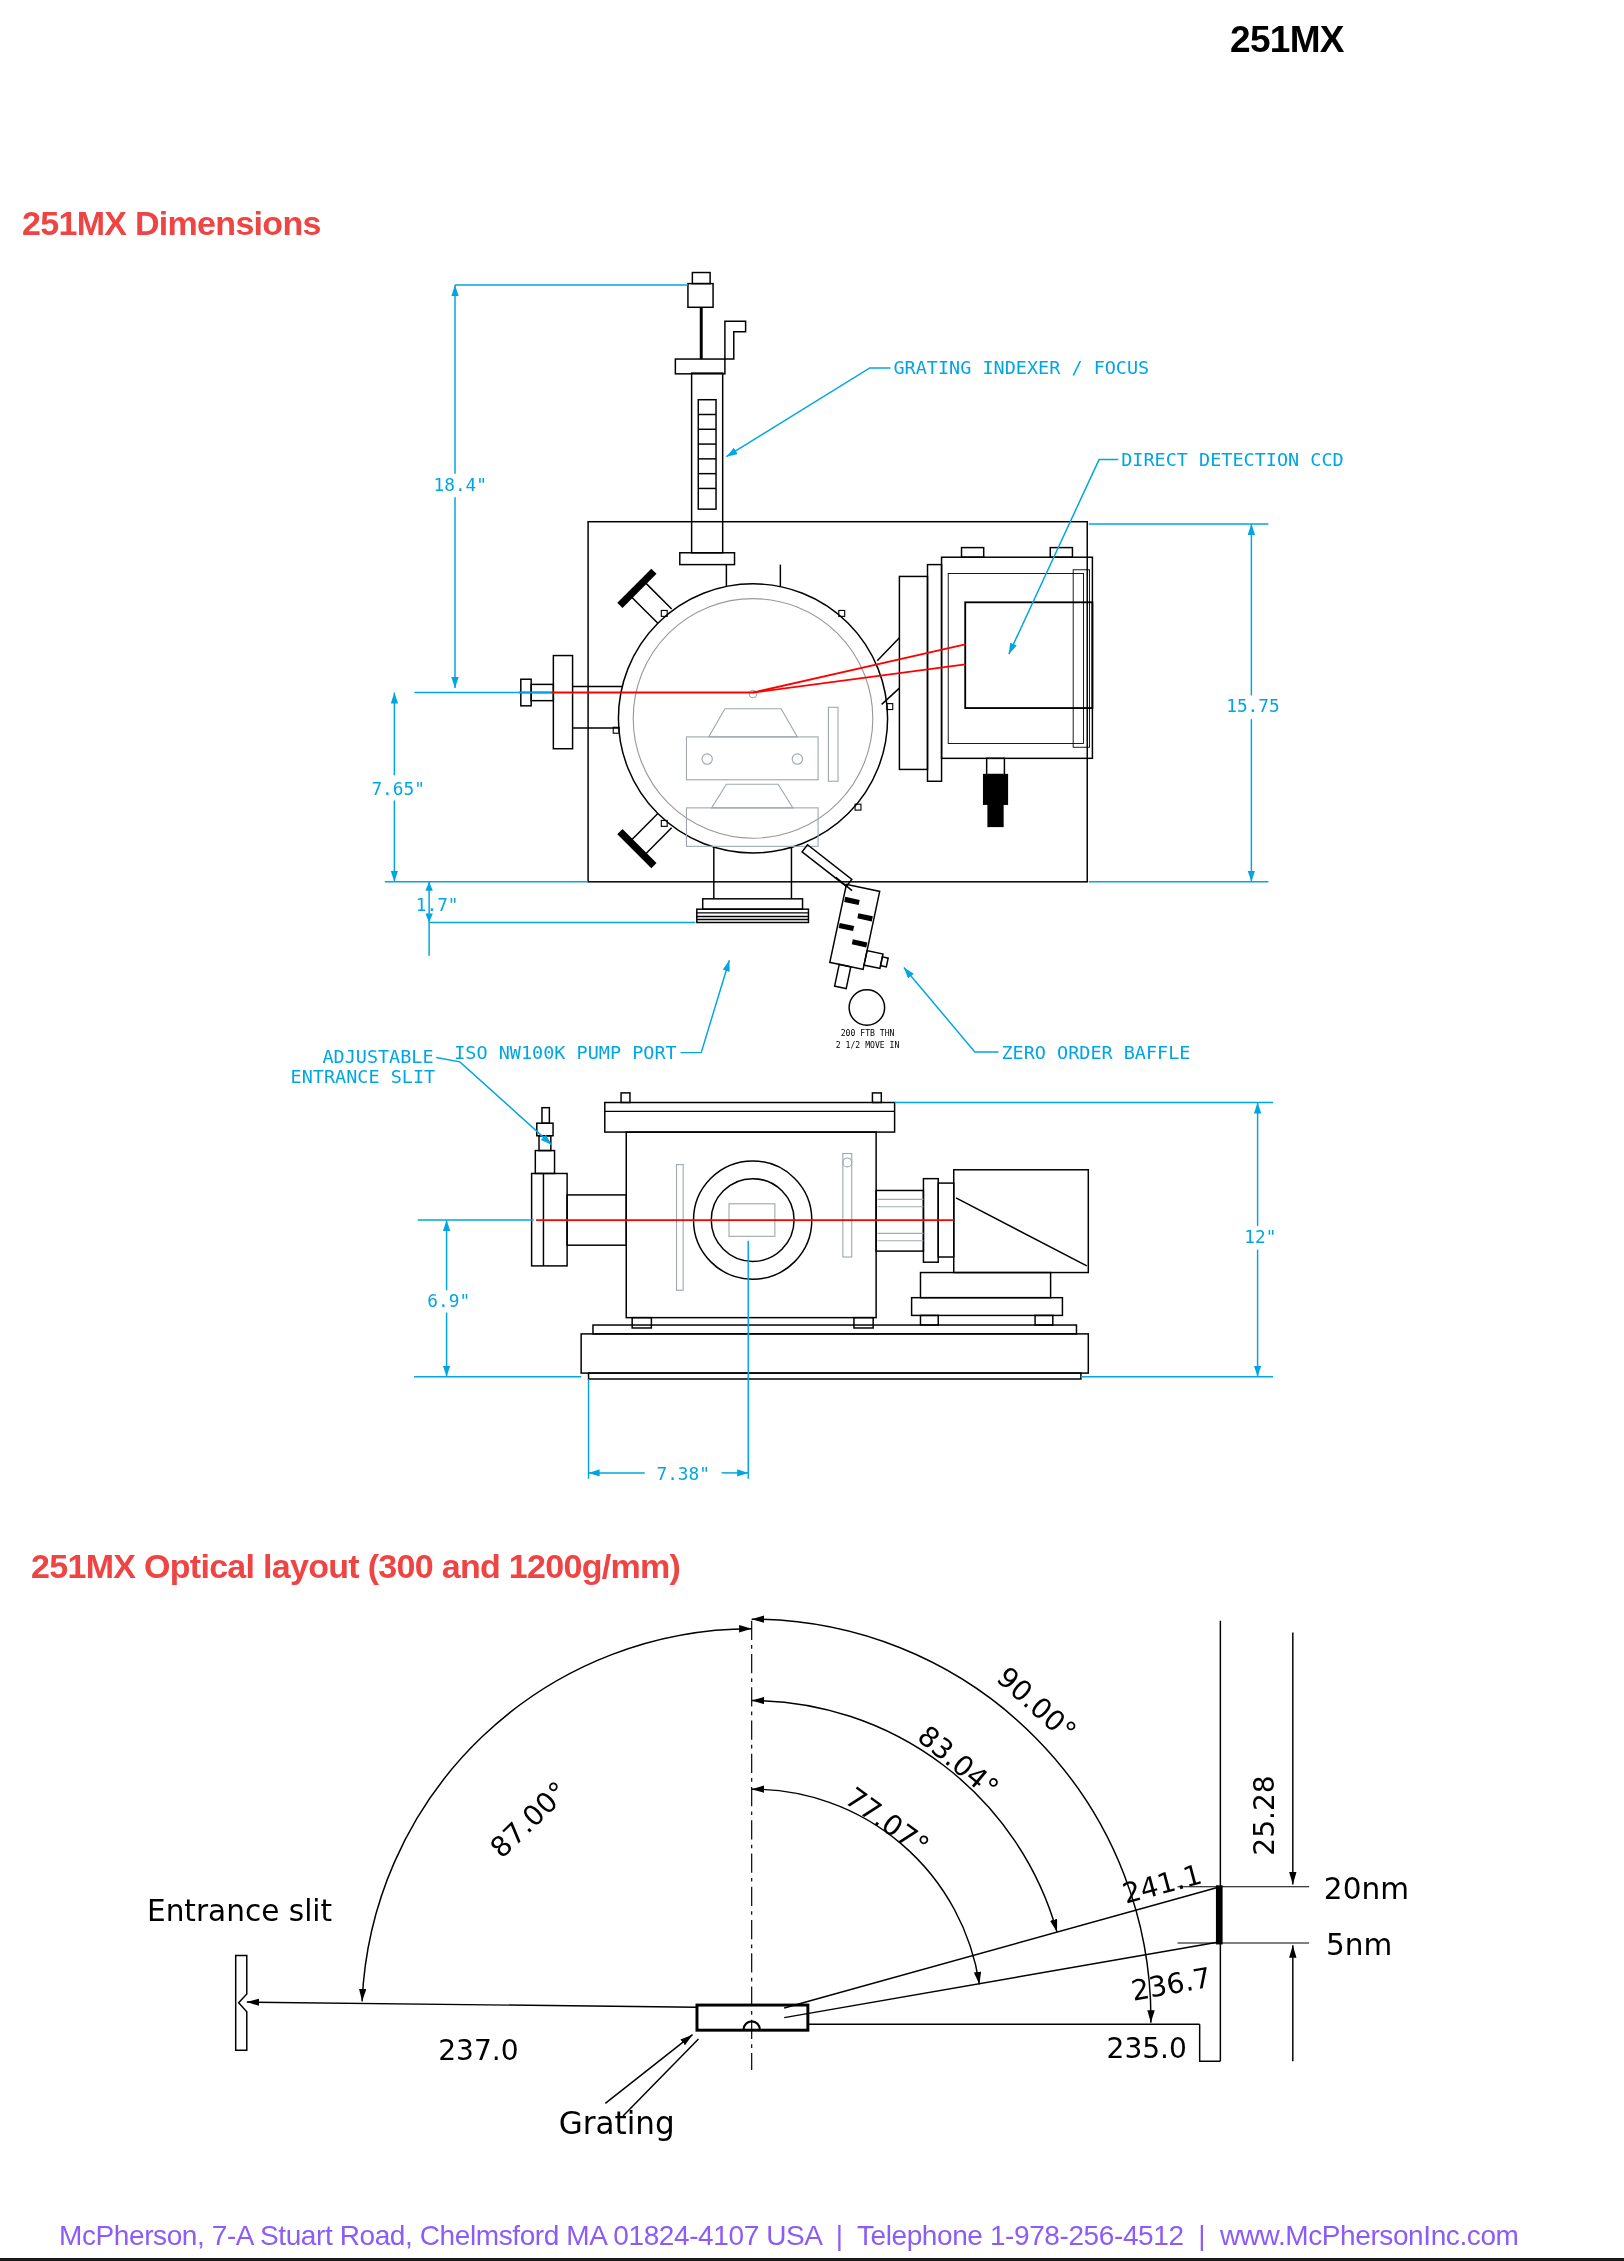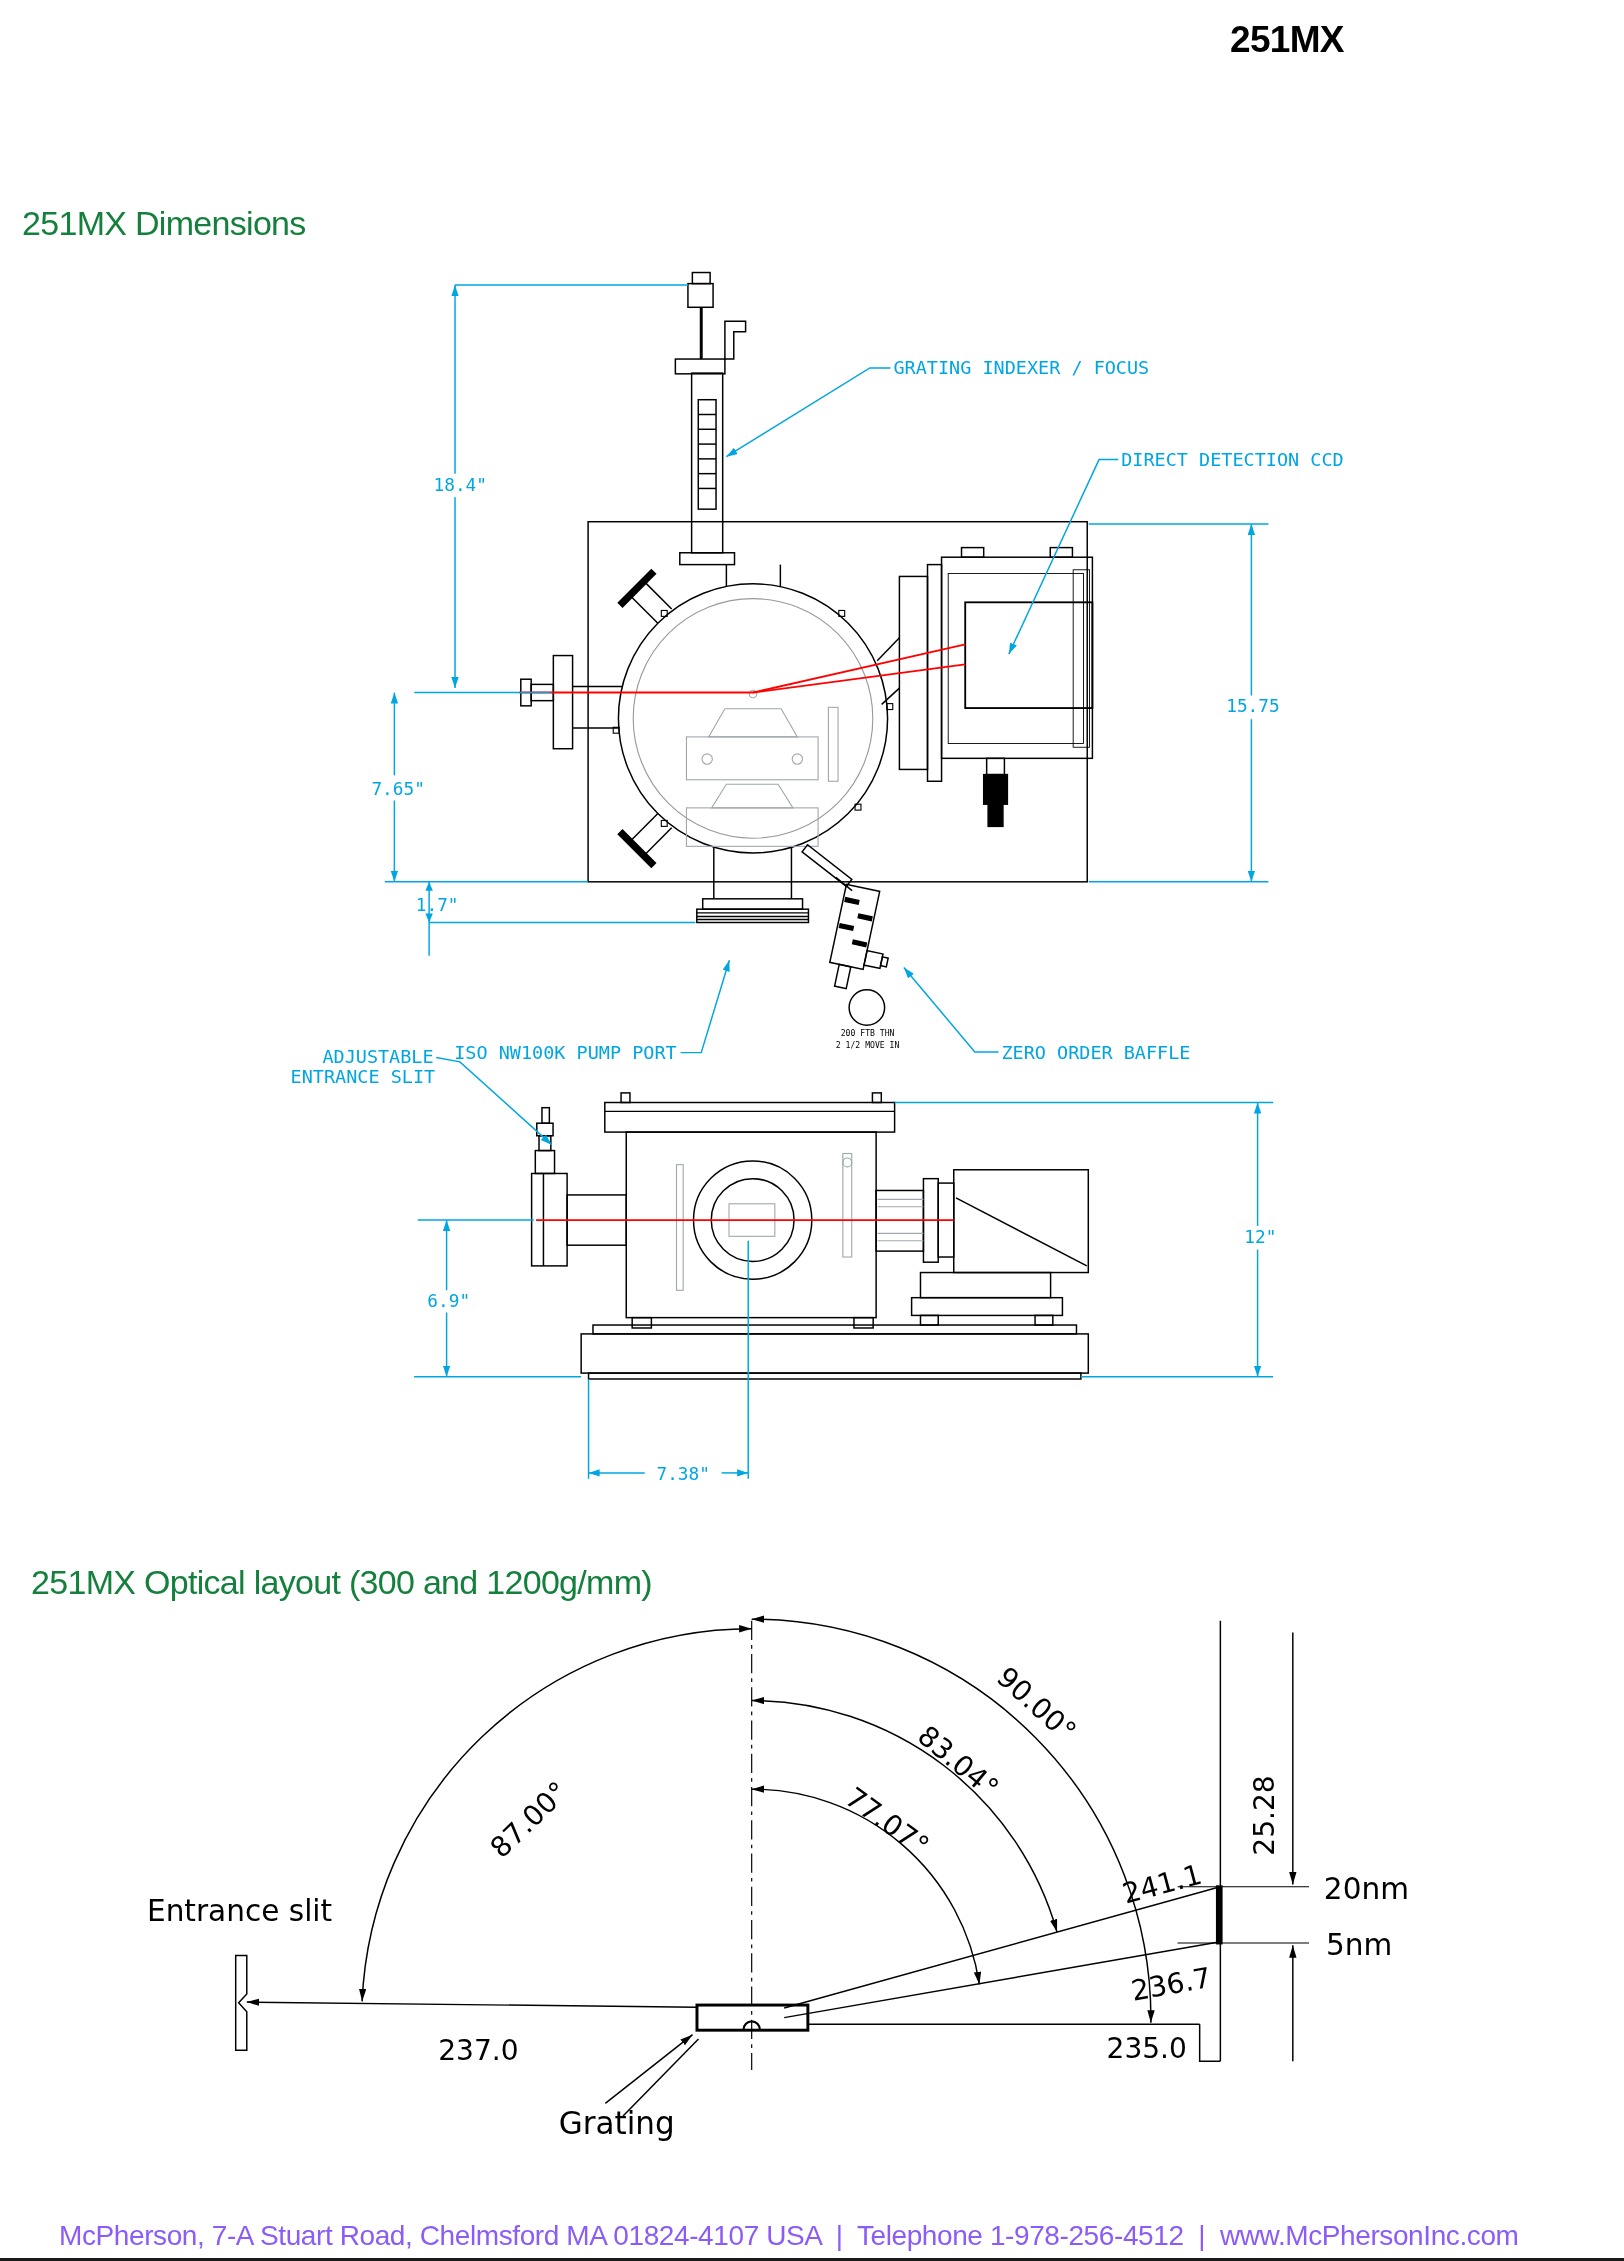--- a/index.html
+++ b/index.html
@@ -1,22 +1,22 @@
 <!DOCTYPE html>
 <html style="font-size:12px"><head>
 <meta charset="utf-8">
 <style>
   html,body{margin:0;padding:0;}
   body{width:1625px;height:2261px;position:relative;background:#fff;
        font-family:"Liberation Sans",sans-serif;overflow:hidden;}
   .abs{position:absolute;}
   #doc-title{left:1230px;top:19px;font-size:37px;font-weight:bold;color:#000;letter-spacing:-0.7px;}
-  .section-heading{font-size:34px;font-weight:normal;color:#15803d;letter-spacing:-0.7px;}
+  .section-heading{font-size:34px;font-weight:bold;color:#ef4444;letter-spacing:-0.7px;}
   #dims-heading{left:22px;top:204px;}
-  #optical-heading{left:31px;top:1547px;margin-top:16px;}
+  #optical-heading{left:31px;top:1547px;}
   #page-footer{left:59px;top:2220px;font-size:28px;color:#8b5cf6;white-space:pre;letter-spacing:-0.4px;}
   #bottom-edge{left:0;top:2258px;width:1625px;height:3.7px;background:#1a1a1a;}
   svg{position:absolute;overflow:visible;}
   .cadtxt{font-family:"DejaVu Sans Mono",monospace;font-size:25px;fill:#00A6E2;}
   .dimtxt{font-family:"DejaVu Sans Mono",monospace;font-size:24px;fill:#00A6E2;}
   .opttxt{font-family:"DejaVu Sans",sans-serif;fill:#000;}
   .blk{stroke:#000;stroke-width:2;fill:none;}
   .blkthin{stroke:#000;stroke-width:1.2;fill:none;}
   .gry{stroke:#9FA8AD;stroke-width:1.5;fill:none;}
   .cyn{stroke:#00A6E2;stroke-width:2;fill:none;}

